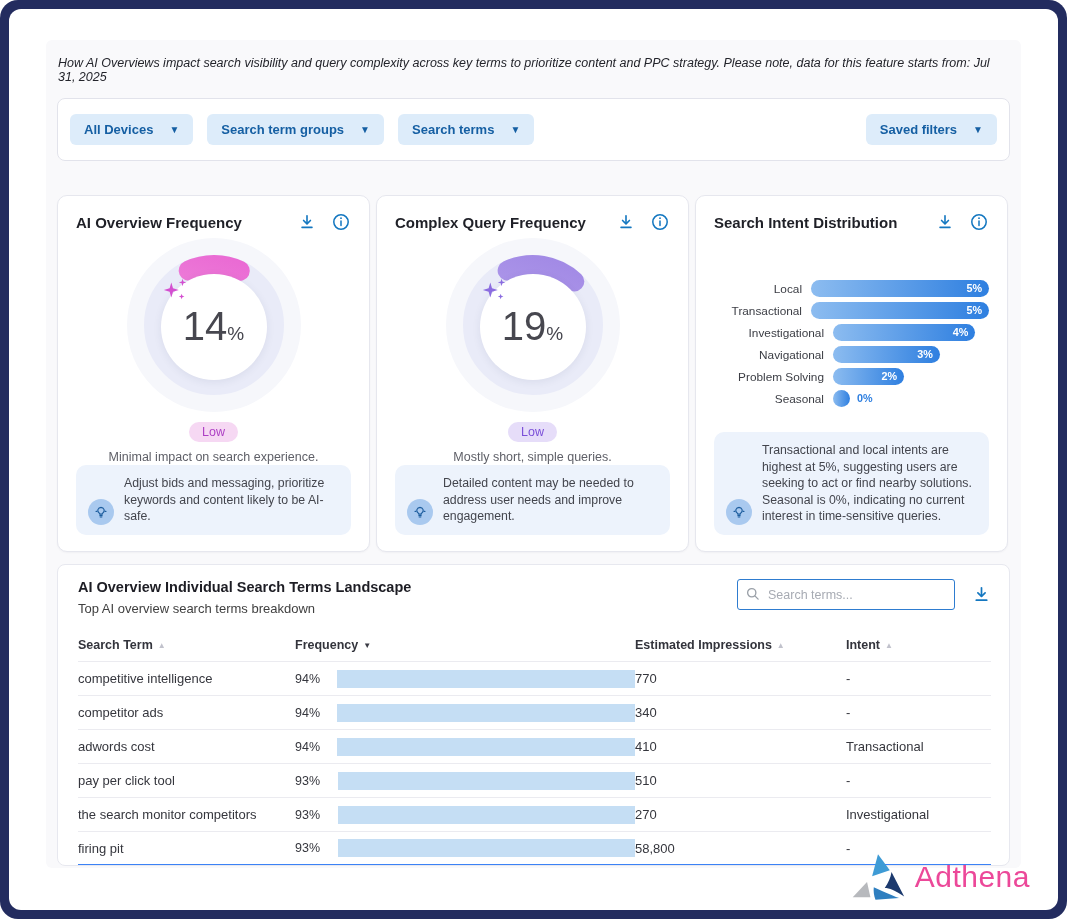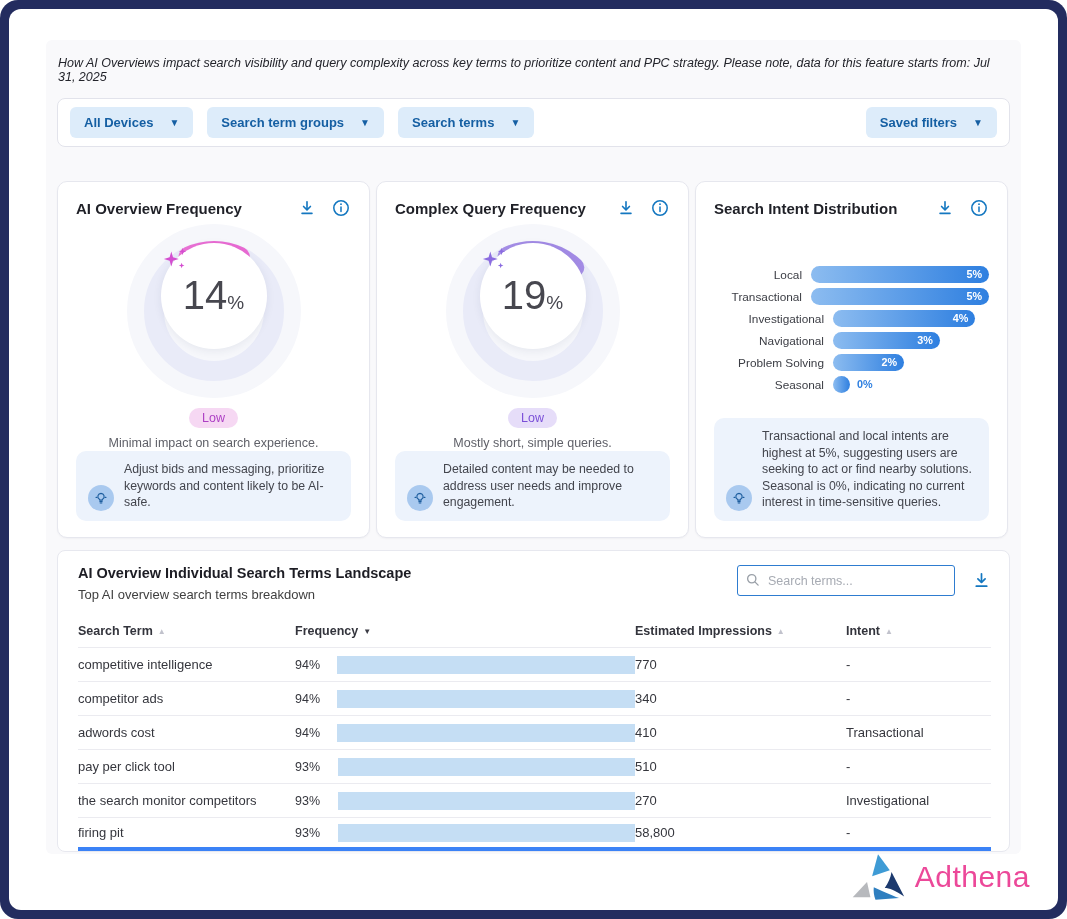--- a/index.html
+++ b/index.html
@@ -3,39 +3,39 @@
 <meta charset="utf-8">
 <style>
   * { margin:0; padding:0; box-sizing:border-box; }
   body { width:1067px; height:919px; font-family:"Liberation Sans", sans-serif; overflow:hidden; }
   .frame { width:1067px; height:919px; background:#232c5f; border-radius:18px; padding:9px; }
   .page { background:#ffffff; border-radius:12px; width:100%; height:100%; overflow:hidden; position:relative; }
   .panel { background:#f9f9fb; border-radius:6px; margin:31px 37px 0 37px; padding:12px 11px 2px 11px; }
   .desc { font-size:12.5px; color:#23242b; padding:4px 1px 14px 1px;font-style:italic; }
 
   
-  .filterbar { background:#ffffff; border:1px solid #e2e3eb; border-radius:8px; padding:8px 12px; display:flex; gap:14px; align-items:center; }
+  .filterbar { background:#ffffff; border:1px solid #e2e3eb; border-radius:8px; padding:15px 12px; display:flex; gap:14px; align-items:center; }
   .chip { background:#ddecfa; border-radius:6px; padding:8px 14px; font-size:13px; font-weight:bold; color:#155fa3; display:flex; align-items:center; gap:16px; cursor:pointer; }
   .chip .caret { font-size:10px; }
   .chip.saved { margin-left:auto; }
 
   
   .cards { display:flex; gap:6px; margin-top:34px; }
   .card { background:#ffffff; border:1px solid #e6e7ee; border-radius:10px; box-shadow:0 1px 2px rgba(20,30,60,.04); width:313px; height:357px; padding:16px 18px; display:flex; flex-direction:column; }
   .card-head { display:flex; align-items:center; }
   .card-title { font-size:15px; font-weight:bold; color:#1f2027; flex:1; }
   .card-icons { display:flex; gap:14px; align-items:center; }
   .icon-btn { width:20px; height:20px; cursor:pointer; display:flex; align-items:center; justify-content:center; }
 
   
   .gauge-wrap { display:flex; flex-direction:column; align-items:center; }
   .halo { width:174px; height:174px; border-radius:50%; background:#f6f7fb; display:flex; align-items:center; justify-content:center; margin-top:6px; }
   .ring { position:relative; width:150px; height:150px; }
   .ring svg { position:absolute; top:0; left:0; }
-  .center-circle { position:absolute; top:7px; left:22px; width:106px; height:106px; border-radius:50%; background:#ffffff; box-shadow:0 2px 8px rgba(40,50,90,.08); display:flex; flex-direction:column; align-items:center; justify-content:center; }
+  .center-circle { position:absolute; top:24px; left:22px; width:106px; height:106px; border-radius:50%; background:#ffffff; box-shadow:0 2px 8px rgba(40,50,90,.08); display:flex; flex-direction:column; align-items:center; justify-content:center; }
   .value-line { margin-top:-2px; }
   .value-line .num { font-size:40px; color:#47474f; font-weight:400; }
   .value-line .pct { font-size:19px; color:#47474f; }
   .badge { margin-top:10px; padding:3px 13px; border-radius:12px; font-size:12.5px; font-weight:500; }
   .caption { margin-top:8px; font-size:12.5px; color:#5f6068; }
 
   
   .insight { margin-top:auto; background:#edf3fc; border-radius:10px; padding:10px 12px; display:flex; gap:10px; align-items:flex-end; }
   .bulb-circle { width:26px; height:26px; min-width:26px; border-radius:50%; background:#a9c9ef; display:flex; align-items:center; justify-content:center; margin-top:2px; }
   .insight-text { font-size:12.3px; color:#43454d; line-height:1.35; }
@@ -60,21 +60,21 @@
   .searchbox input { width:218px; height:31px; border:1.5px solid #2e7cd0; border-radius:3px; padding:0 8px 0 30px; font-size:12.5px; color:#333; outline:none; font-family:"Liberation Sans",sans-serif; }
   .searchbox input::placeholder { color:#a7abb3; }
   .searchbox .mag { position:absolute; left:8px; top:7px; }
 
   .thead { display:grid; grid-template-columns:217px 340px 211px 1fr; margin-top:22px; padding-bottom:9px; }
   .th { font-size:12.5px; font-weight:bold; color:#33343c; display:flex; align-items:center; gap:5px; cursor:pointer; }
   .sort { font-size:8px; }
   .sort.inactive { color:#c1c2cc; }
   .sort.active { color:#3a3b44; }
   .trow { display:grid; grid-template-columns:217px 340px 211px 1fr; align-items:center; height:34px; border-top:1px solid #ebebf0; font-size:13px; color:#35363d; }
-  .trow:last-child { border-bottom:4px solid #3b82f6; }
+  .trow:last-child { border-bottom:1px solid #3b82f6; }
   .freq-cell { display:flex; align-items:center; }
   .freq-label { width:27px; font-size:12.5px; color:#35363d; }
   .freq-bar { height:18px; background:#c5def4; margin-left:16px; }
 
   
   .footer { position:absolute; bottom:8px; right:28px; display:flex; align-items:center; gap:10px; }
   .brand-text { font-size:30px; color:#ec4899; letter-spacing:0.5px; }
 </style>
 </head>
 <body>

